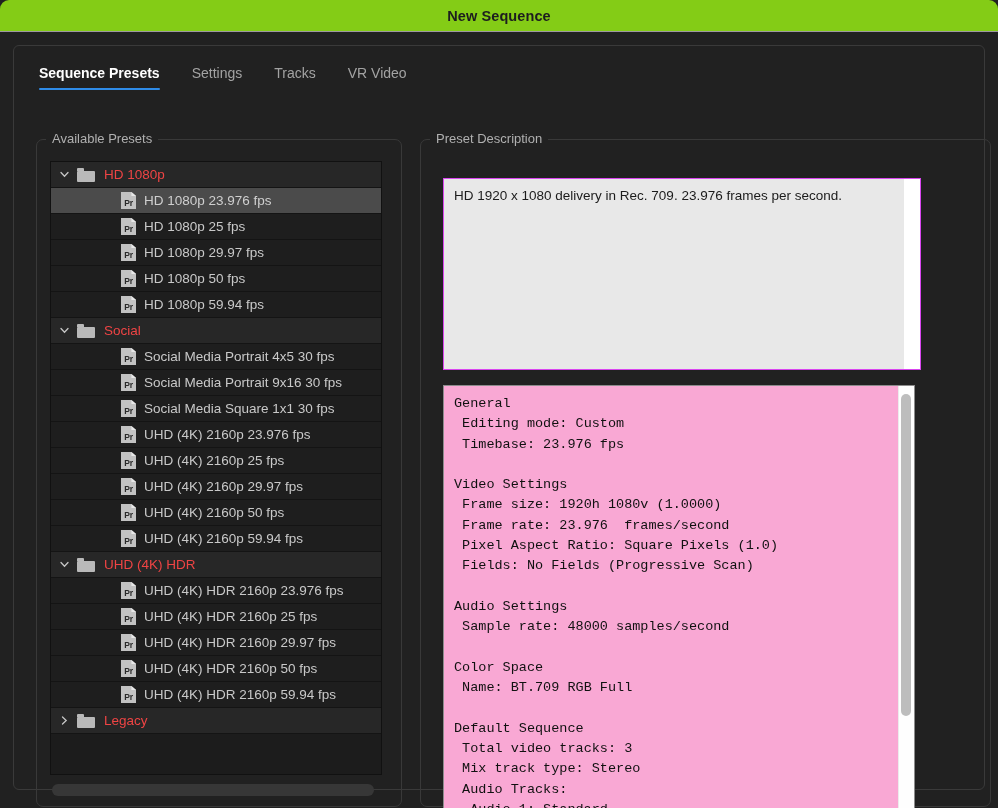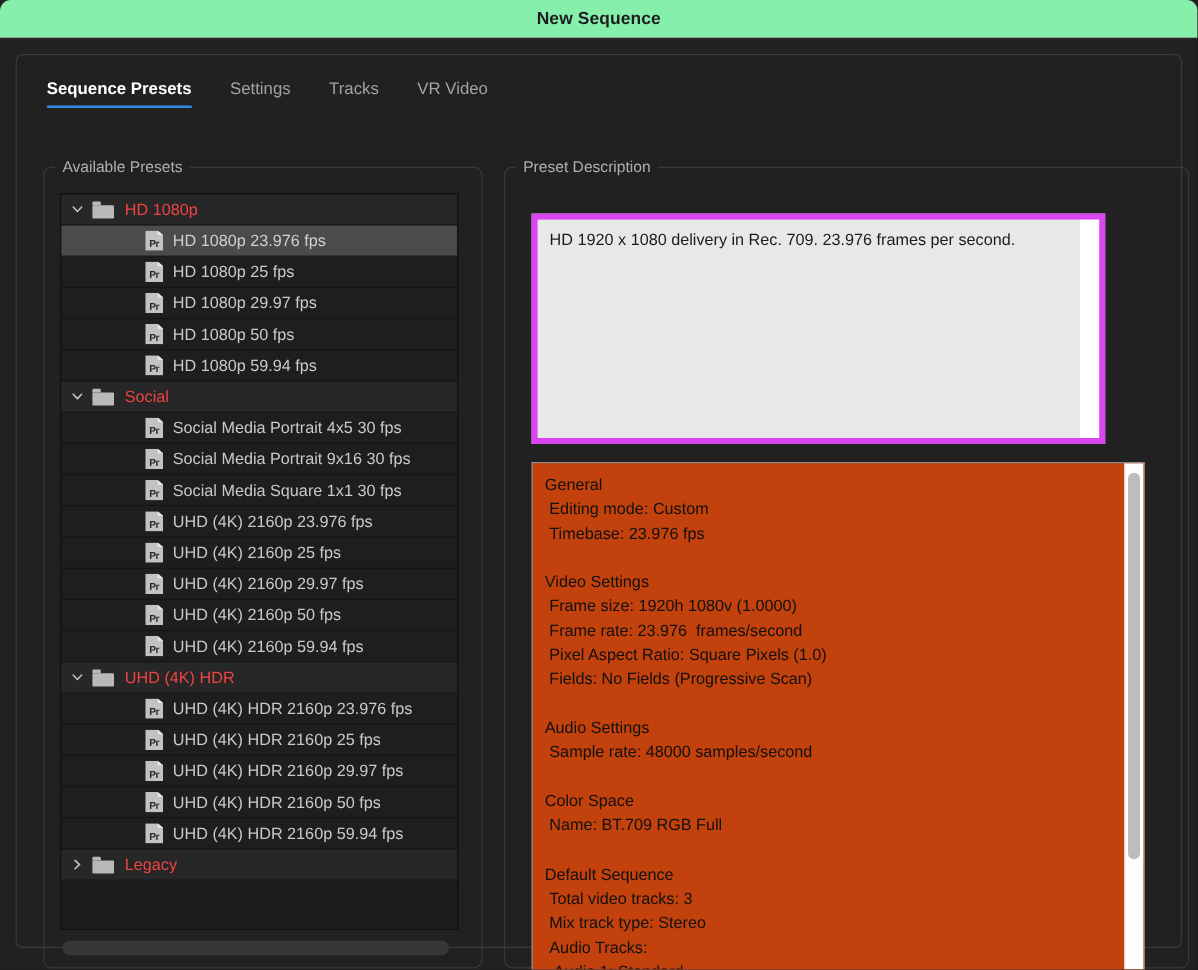--- a/index.html
+++ b/index.html
@@ -8,21 +8,21 @@
     background: #1e1e1e;
     font-family: "Liberation Sans", sans-serif;
     overflow: hidden;
   }
 
   
   .window { position: relative; width: 998px; height: 808px; background: #212121; }
 
   .titlebar {
     height: 32px; width: 100%;
-    background: #86efac;
+    background: #84cc16;
     border-bottom: 1px solid #9d99a0;
     display: flex; align-items: center; justify-content: center;
     border-top-left-radius: 9px; border-top-right-radius: 9px;
   }
   .titlebar .title {
     font-size: 14.5px; font-weight: bold; color: #1d1d1f; letter-spacing: .1px;
   }
 
   .body-area {
     position: absolute; top: 32px; left: 0; right: 0; bottom: 0;
@@ -122,34 +122,34 @@
     position: absolute; left: 13px; top: 641px; width: 332px; height: 18px;
   }
   .hscroll-thumb {
     position: absolute; left: 2px; top: 3px; width: 322px; height: 12px;
     background: #373737; border-radius: 6px;
   }
 
   
   .desc-box {
     position: absolute; left: 22px; top: 38px; width: 478px; height: 192px;
-    background: #e8e8e8; border: 5px solid #d946ef;
+    background: #e8e8e8; border: 1px solid #d946ef;
     overflow: hidden;
   }
   .desc-box .text {
     padding: 8px 10px; font-size: 13.5px; color: #1b1b1b; line-height: 18px;
   }
   .desc-box .vtrack {
     position: absolute; right: 0; top: 0; width: 16px; height: 100%;
     background: #ffffff;
   }
 
   .detail-box {
-    position: absolute; left: 22px; top: 245px; width: 511px; height: 424px;
-    background: #c2410c; border: 1px solid #8c8c8c; overflow: hidden;
+    position: absolute; left: 22px; top: 245px; width: 472px; height: 424px;
+    background: #f9a8d4; border: 1px solid #8c8c8c; overflow: hidden; font-family: Liberation Mono, monospace;
   }
   .detail-box .text {
     padding: 8px 10px 0 10px; font-size: 13.5px; color: #111111; line-height: 20.3px;
     white-space: pre-wrap;
   }
   .detail-box .vtrack {
     position: absolute; right: 0; top: 0; width: 16px; height: 100%;
     background: #fefefe; border-left: 1px solid #ececec;
   }
   .detail-box .vthumb {

